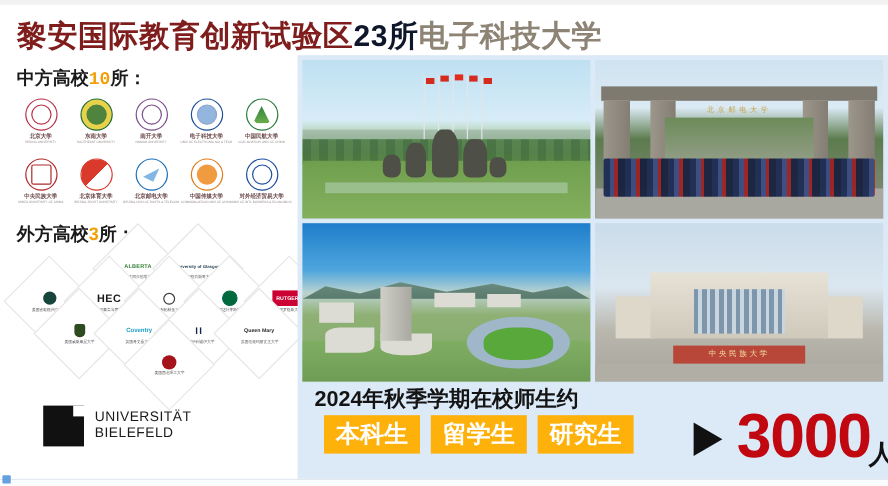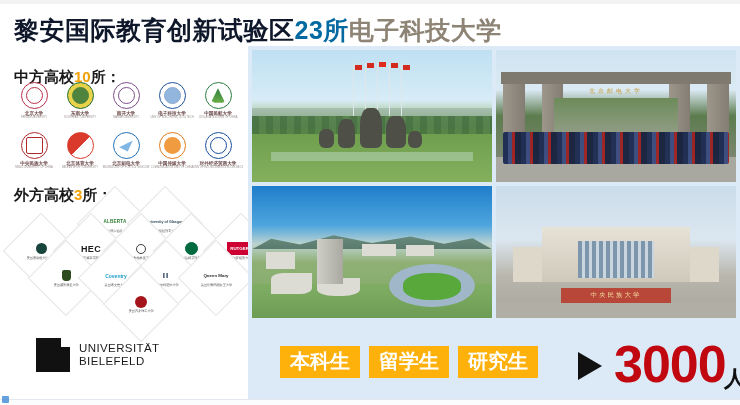--- a/index.html
+++ b/index.html
@@ -14,30 +14,30 @@
   .top-rule { position:absolute; left:0; top:0; width:740px; height:4px; background:#f2f2f2; }
   .bottom-rule { position:absolute; left:0; bottom:0; width:740px; height:6px; background:#fbfcfd; border-top:1px solid #e4e9f0; }
   .corner-mark { position:absolute; left:2px; bottom:2px; width:7px; height:7px; background:#4a90d9; border-radius:1px; opacity:.85; }
 
   
   .title {
     position:absolute; left:14px; top:14px; width:520px; height:32px;
     white-space:nowrap; line-height:32px;
     font-size:25px; font-weight:bold; letter-spacing:.5px;
   }
-  .title .t-grey { color:#0f172a; }
-  .title .t-red { color:#0369a1; }
+  .title .t-grey { color:#7f1d1d; }
+  .title .t-red { color:#0f172a; }
   .title .t-dark { color:#8d8475; }
 
   
   .left { position:absolute; left:0; top:48px; width:248px; height:357px; }
 
   .sec-head { font-size:15px; font-weight:bold; color:#1a1a1a; white-space:nowrap; }
   .sec-head .num { color:#f2a007; }
-  .sec-head.h1 { position:absolute; left:14px; top:20px; }
+  .sec-head.h1 { position:absolute; left:14px; top:8px;font-family:Liberation Mono, monospace; }
   .sec-head.h2 { position:absolute; left:14px; top:138px; }
   .sec-head.h3 { position:absolute; left:8px; top:265px; font-size:14px; }
 
   
   .cn-grid {
     position:absolute; left:12px; top:34px; width:228px;
     display:grid; grid-template-columns:repeat(5,1fr); gap:2px 2px;
   }
   .cn-logo { width:44px; height:48px; display:flex; flex-direction:column; align-items:center; justify-content:flex-start; }
   .cn-mark { width:27px; height:27px; border-radius:50%; position:relative; display:block; }
@@ -105,21 +105,21 @@
   .p4 .wingl { position:absolute; left:7%; top:46%; width:14%; height:27%; background:#ded8ca; }
   .p4 .wingr { position:absolute; right:7%; top:46%; width:14%; height:27%; background:#ded8ca; }
   .p4 .glass { position:absolute; left:34%; top:42%; width:32%; height:28%; background:repeating-linear-gradient(90deg,#7e96ac 0 4px,#c9d6e0 4px 7px); }
   .p4 .sign { position:absolute; left:27%; bottom:11%; width:46%; height:12%; background:#b8473a; display:flex; align-items:center; justify-content:center; }
   .p4 .sign span { font-size:6.5px; color:#f0d79b; letter-spacing:2px; }
   .p4 .plaza { position:absolute; left:0; bottom:0; width:100%; height:11%; background:#b0aea5; }
 
   
   .stats { position:absolute; left:256px; top:320px; width:480px; height:80px; }
   .stat-line { position:absolute; left:6px; top:0; font-size:18px; font-weight:bold; color:#141414; white-space:nowrap; }
-  .chips { position:absolute; left:24px; top:26px; display:flex; gap:9px;justify-content:center; }
+  .chips { position:absolute; left:14px; top:26px; display:flex; gap:9px;justify-content:center; }
   .chip {
     background:#fdb10a; color:#ffffff; font-size:20px; font-weight:bold;
     padding:4px 10px 6px; line-height:22px; white-space:nowrap;
     font-family:"DejaVu Sans", sans-serif;
   }
   .tri { position:absolute; left:322px; top:32px; width:0; height:0;
     border-left:24px solid #111; border-top:14px solid transparent; border-bottom:14px solid transparent; }
   .bignum { position:absolute; left:358px; top:18px; font-size:52px; font-weight:bold; color:#c1070f; line-height:52px; letter-spacing:-1px; }
   .bigunit { position:absolute; left:468px; top:44px; font-size:22px; font-weight:bold; color:#111; }
 </style>
@@ -370,20 +370,21 @@
         <div class="glass"></div>
         <div class="plaza"></div>
         <div class="sign">
           <span>中央民族大学</span>
         </div>
       </div>
     </div>
   </div>
 
   <div class="stats">
+    <div class="stat-line">2024年秋季学期在校师生约</div>
     <div class="chips">
       <span class="chip">本科生</span>
       <span class="chip">留学生</span>
       <span class="chip">研究生</span>
     </div>
     <div class="tri"></div>
     <div class="bignum">3000</div>
     <div class="bigunit">人</div>
   </div>
 

